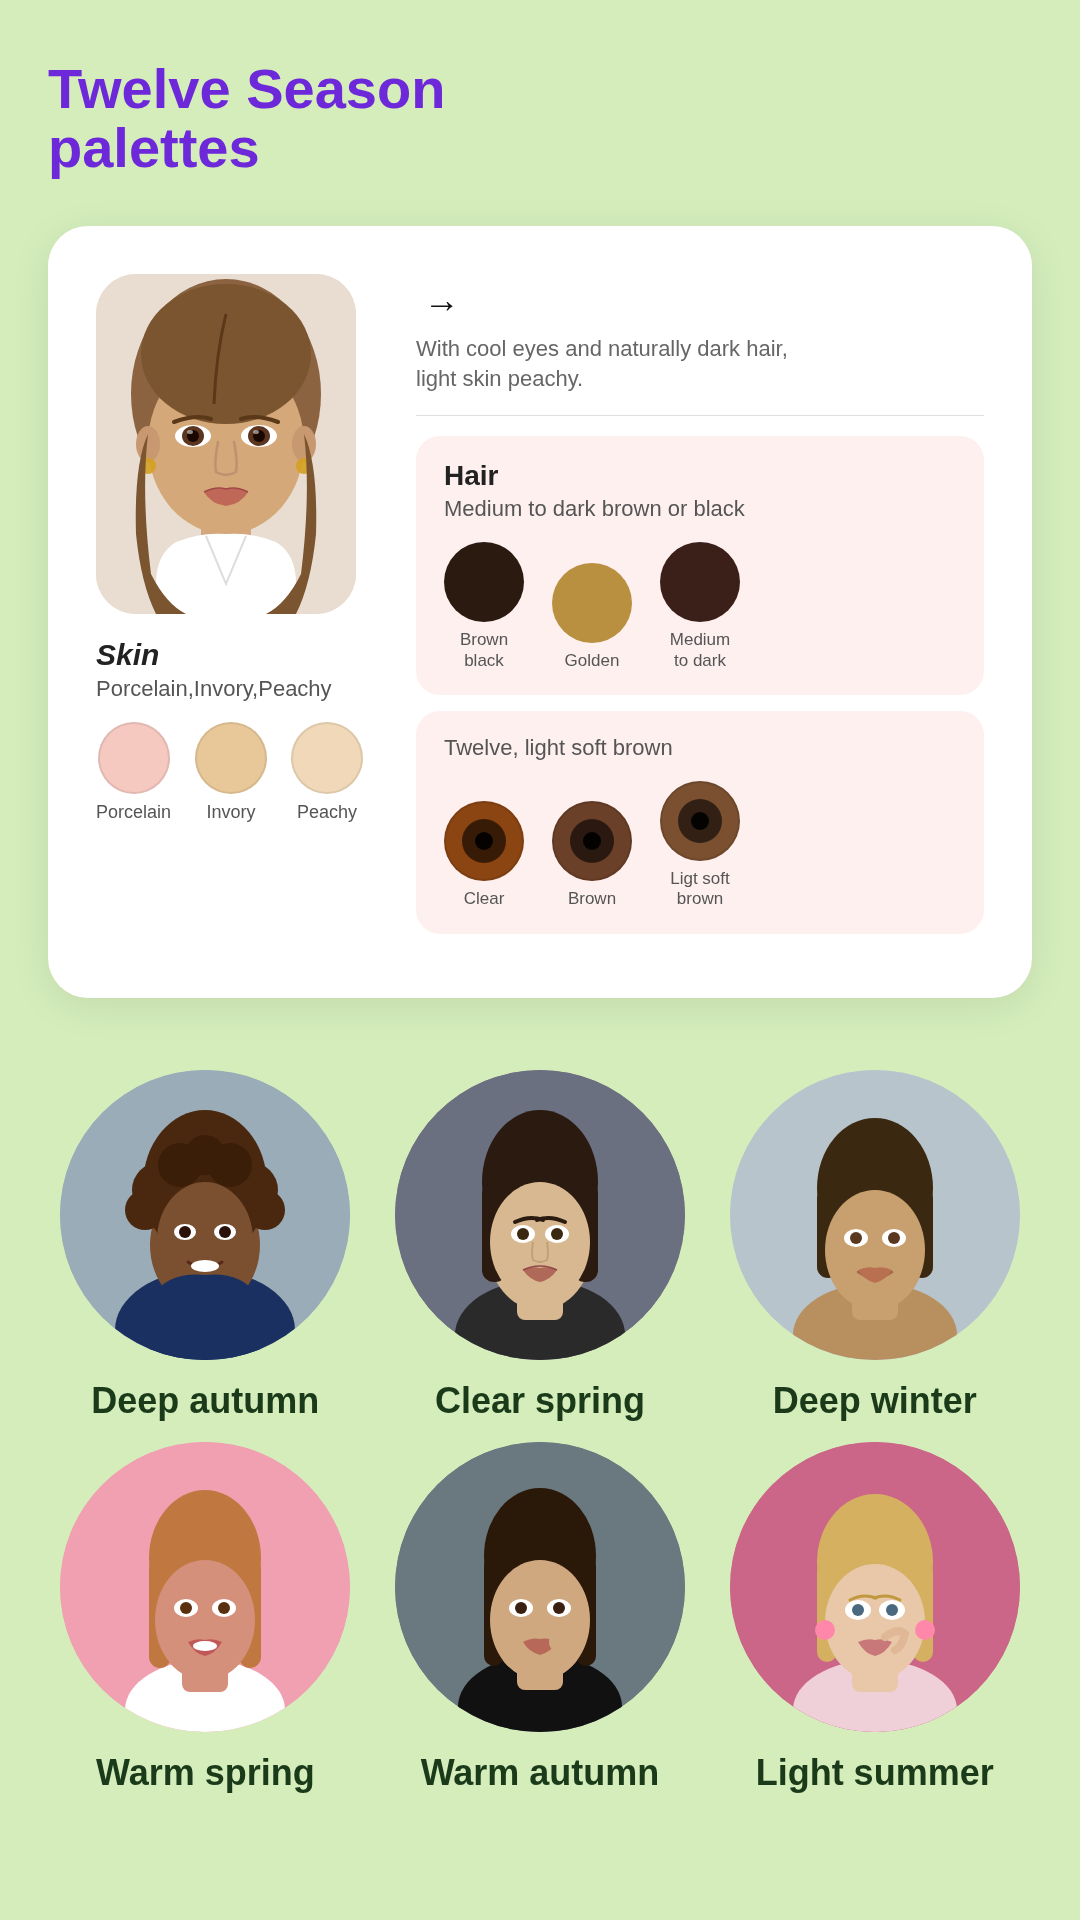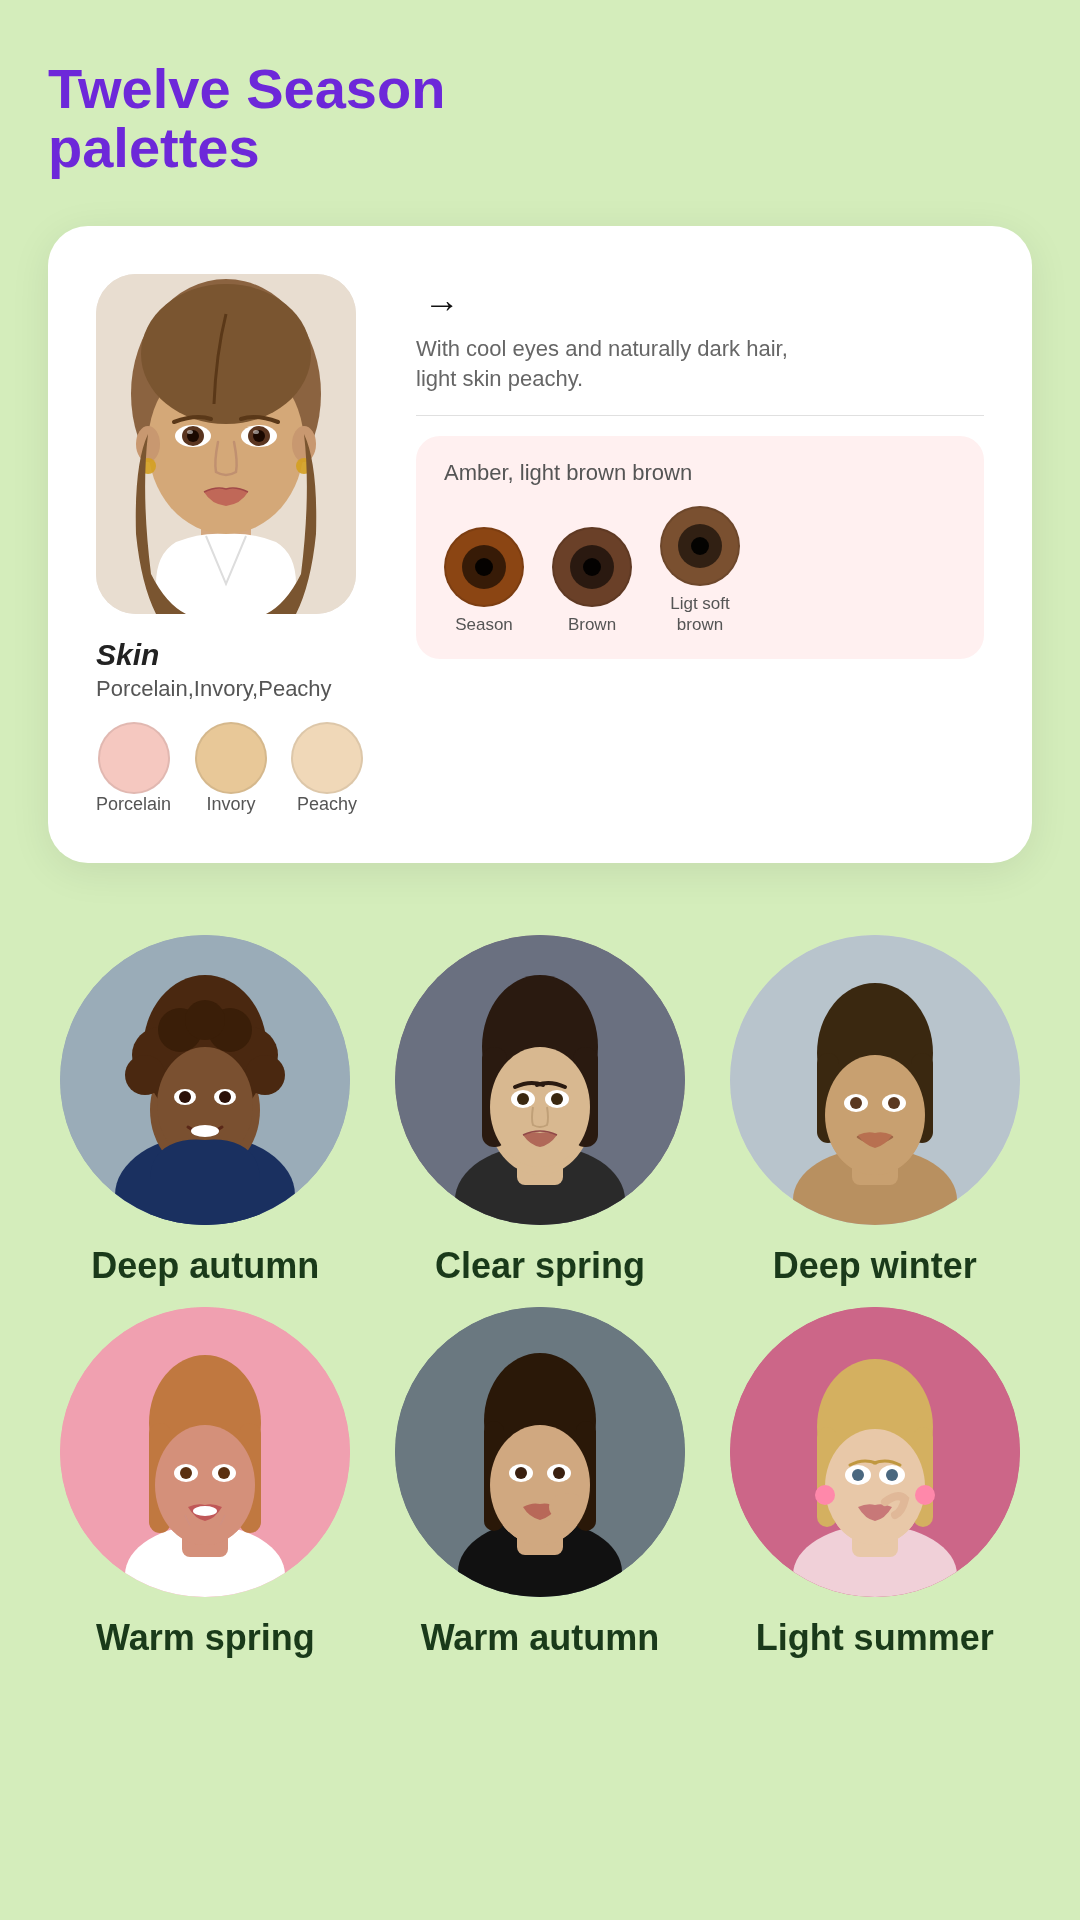--- a/index.html
+++ b/index.html
@@ -80,20 +80,21 @@
     .skin-swatches {
       display: flex;
       gap: 24px;
       align-items: flex-end;
     }
 
     .swatch-item {
       display: flex;
       flex-direction: column;
       align-items: center;
+      gap: 8px;
     }
 
     .swatch-circle {
       width: 72px;
       height: 72px;
       border-radius: 50%;
       border: 2px solid rgba(0,0,0,0.08);
     }
 
     .swatch-name {
@@ -359,27 +360,46 @@
     </div>
 
     <div class="card-right">
       <div class="season-header">
         <span class="arrow-btn">→</span>
       </div>
       <p class="season-desc" style="white-space: pre-line;">With cool eyes and naturally dark hair,
 light skin peachy.</p>
       <div class="divider"></div>
 
-
       <div class="trait-box">
-        <div class="trait-sub">Amber, light brown brown</div>
+        <div class="trait-label">Hair</div>
+        <div class="trait-sub">Medium to dark brown or black</div>
+        <div class="trait-swatches">
+          <div class="trait-swatch-item">
+            <div class="hair-circle" style="background: #2a1a10;"></div>
+            <span class="trait-swatch-name">Brown black</span>
+          </div>
+          <div class="trait-swatch-item">
+            <div class="hair-circle" style="background: #b89040;"></div>
+            <span class="trait-swatch-name">Golden</span>
+          </div>
+          <div class="trait-swatch-item">
+            <div class="hair-circle" style="background: #3a2018;"></div>
+            <span class="trait-swatch-name" style="white-space: pre-line;">Medium
+to dark</span>
+          </div>
+        </div>
+      </div>
+
+      <div class="trait-box">
+        <div class="trait-sub">Twelve, light soft brown</div>
         <div class="trait-swatches">
           <div class="trait-swatch-item">
             <div class="eye-circle" style="background: #8B4513;"></div>
-            <span class="trait-swatch-name">Season</span>
+            <span class="trait-swatch-name">Clear</span>
           </div>
           <div class="trait-swatch-item">
             <div class="eye-circle" style="background: #6a4028;"></div>
             <span class="trait-swatch-name">Brown</span>
           </div>
           <div class="trait-swatch-item">
             <div class="eye-circle" style="background: #7a5030;"></div>
             <span class="trait-swatch-name" style="white-space: pre-line;">Ligt soft
 brown</span>
           </div>

